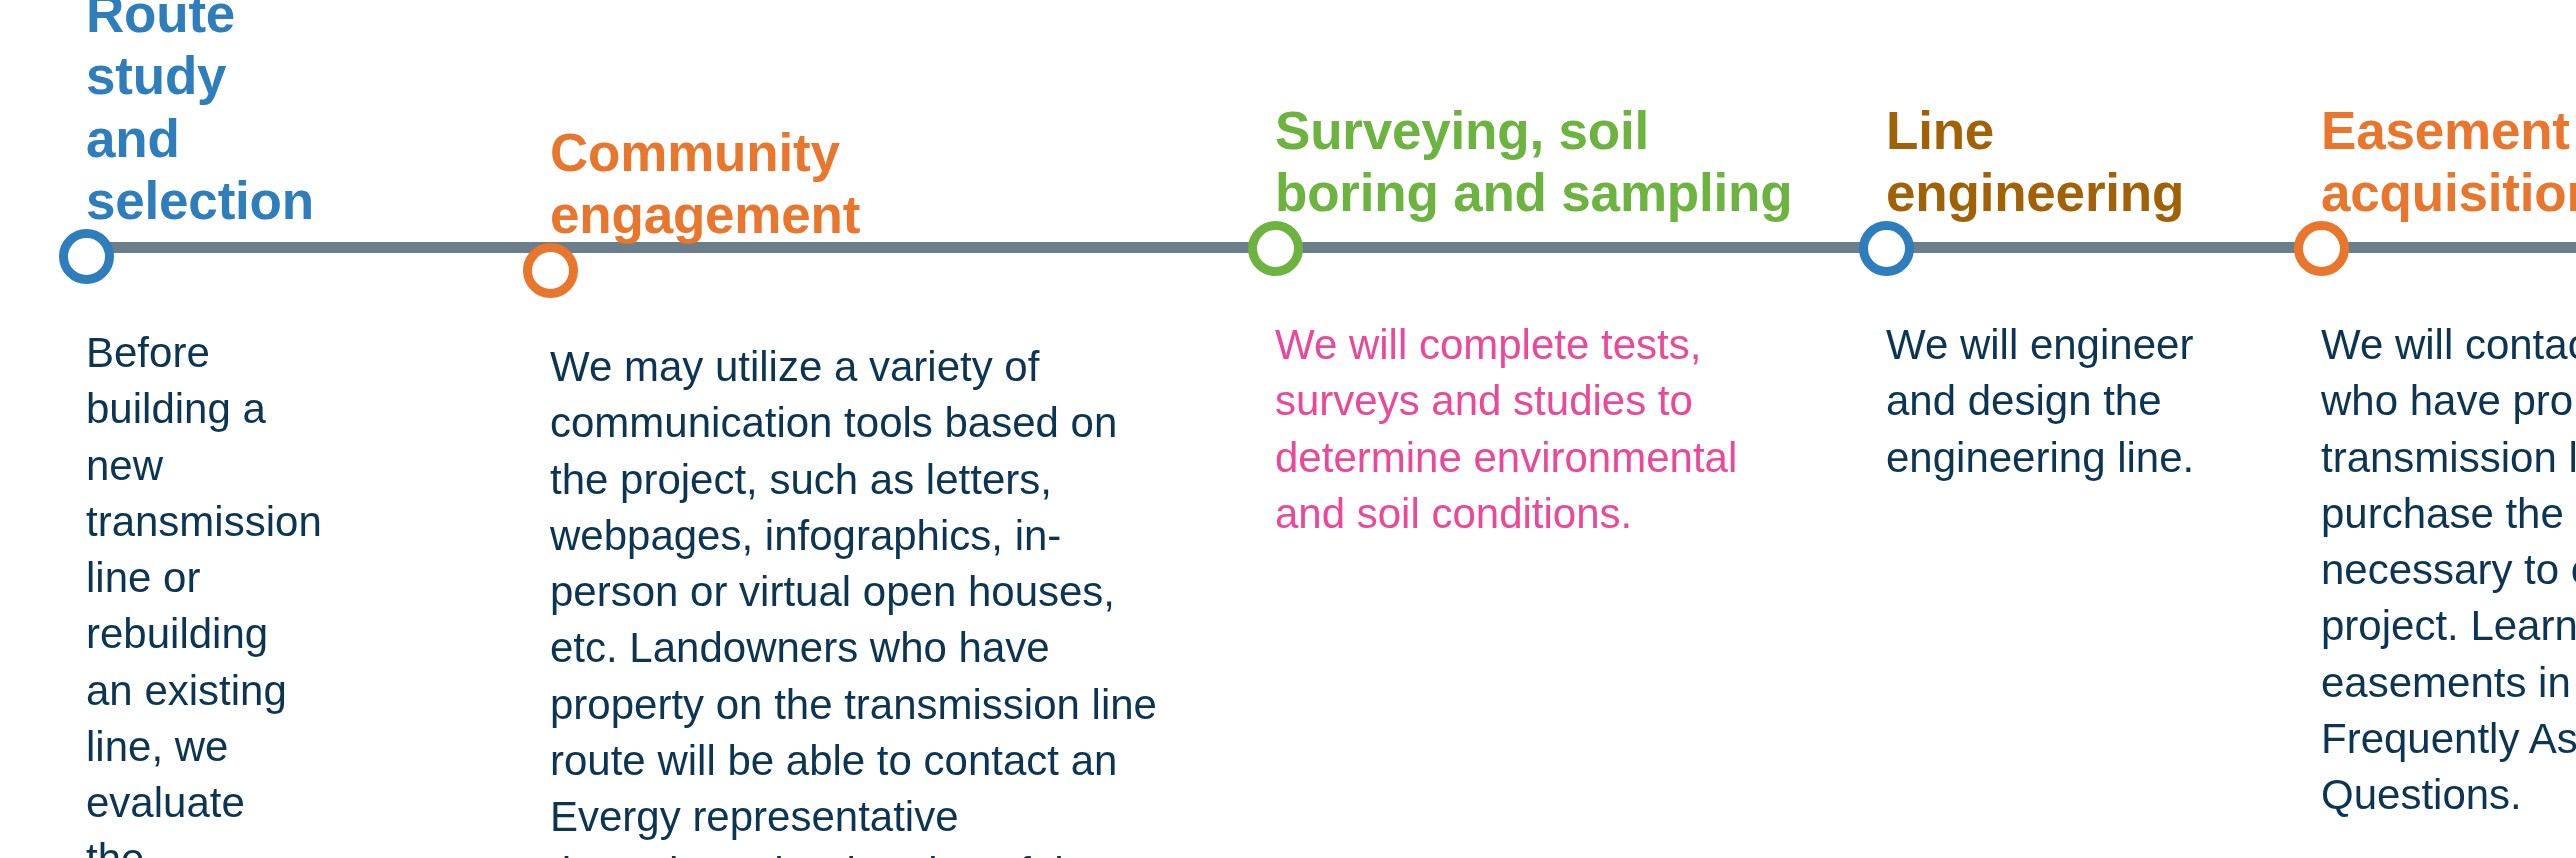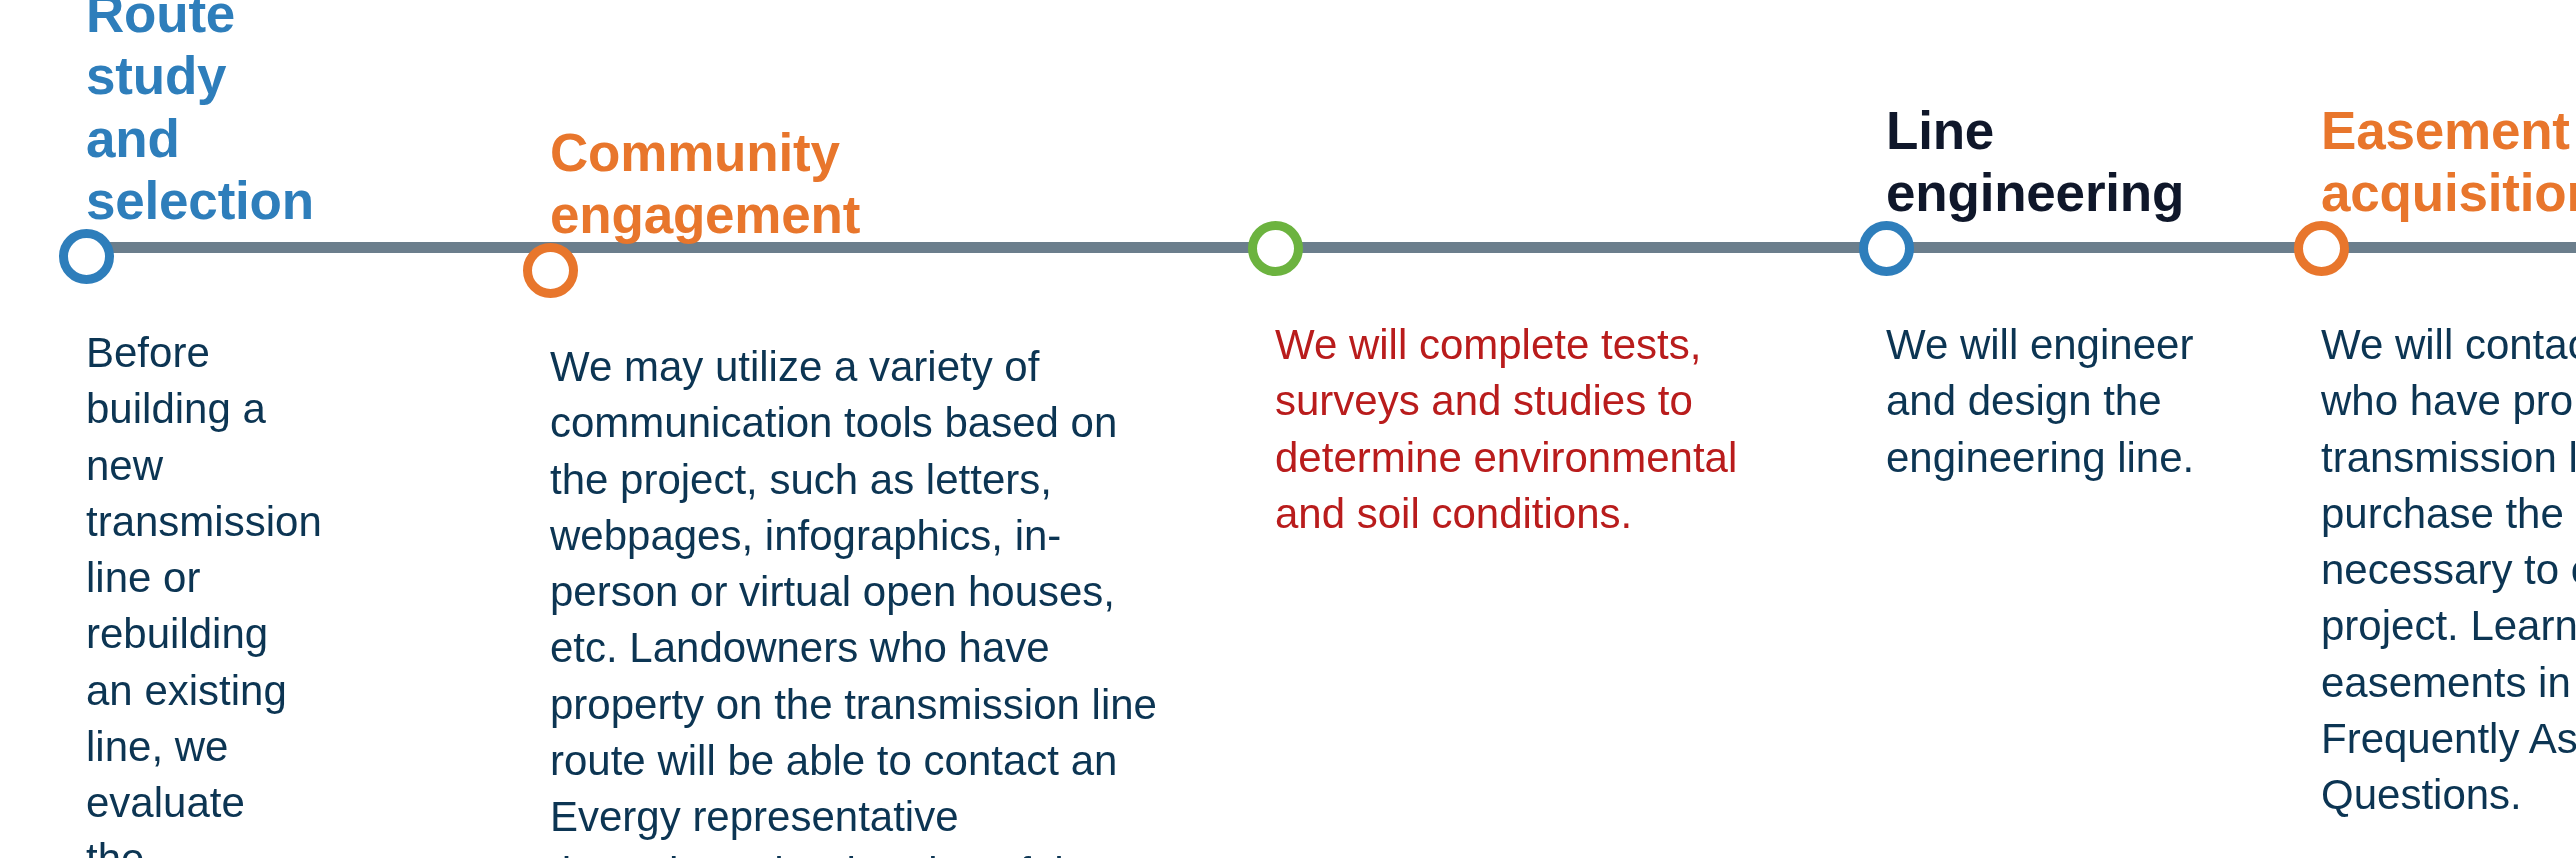--- a/index.html
+++ b/index.html
@@ -103,26 +103,30 @@
       </div>
       <div class="step" style="left: 550px; width: 665px; margin-top: 22px;">
         <div class="step-heading">
           <div class="step-heading-text" style="color: rgb(232, 118, 44);">Community
 engagement</div>
         </div>
         <div class="step-marker" style="border-color: rgb(232, 118, 44);"></div>
         <div class="step-body" style="width: 613px; color: rgb(12, 53, 83);">We may utilize a variety of communication tools based on the project, such as letters, webpages, infographics, in-person or virtual open houses, etc. Landowners who have property on the transmission line route will be able to contact an Evergy representative throughout the duration of the project.</div>
       </div>
       <div class="step" style="left: 1275px; width: 582px;">
+        <div class="step-heading">
+          <div class="step-heading-text" style="color: rgb(108, 179, 63);">Surveying, soil
+boring and sampling</div>
+        </div>
         <div class="step-marker" style="border-color: rgb(108, 179, 63);"></div>
-        <div class="step-body" style="width: 515px; color: #b91c1c;">We will complete tests, surveys and studies to determine environmental and soil conditions.</div>
+        <div class="step-body" style="width: 515px; color: #ec4899;">We will complete tests, surveys and studies to determine environmental and soil conditions.</div>
       </div>
       <div class="step" style="left: 1886px; width: 407px;">
         <div class="step-heading">
-          <div class="step-heading-text" style="color: #0f172a; margin-top: 31px;">Line
+          <div class="step-heading-text" style="color: #a16207; margin-top: 31px;">Line
 engineering</div>
         </div>
         <div class="step-marker" style="border-color: rgb(46, 126, 187);"></div>
         <div class="step-body" style="width: 361px; color: rgb(12, 53, 83);">We will engineer and design the engineering line.</div>
       </div>
       <div class="step" style="left: 2321px; width: 577px;">
         <div class="step-heading">
           <div class="step-heading-text" style="color: rgb(232, 118, 44);">Easement
 acquisition</div>
         </div>

